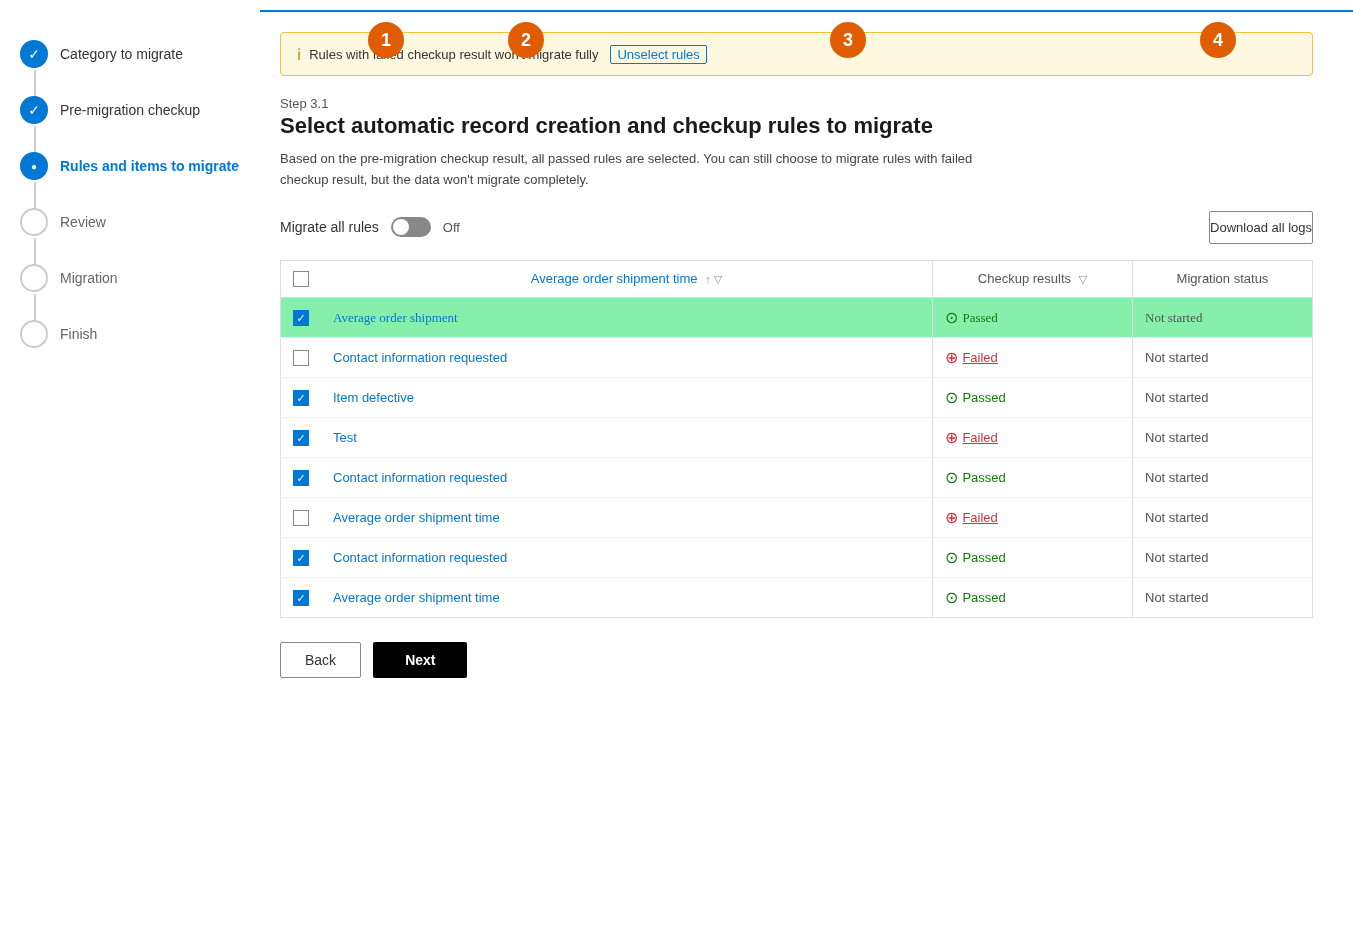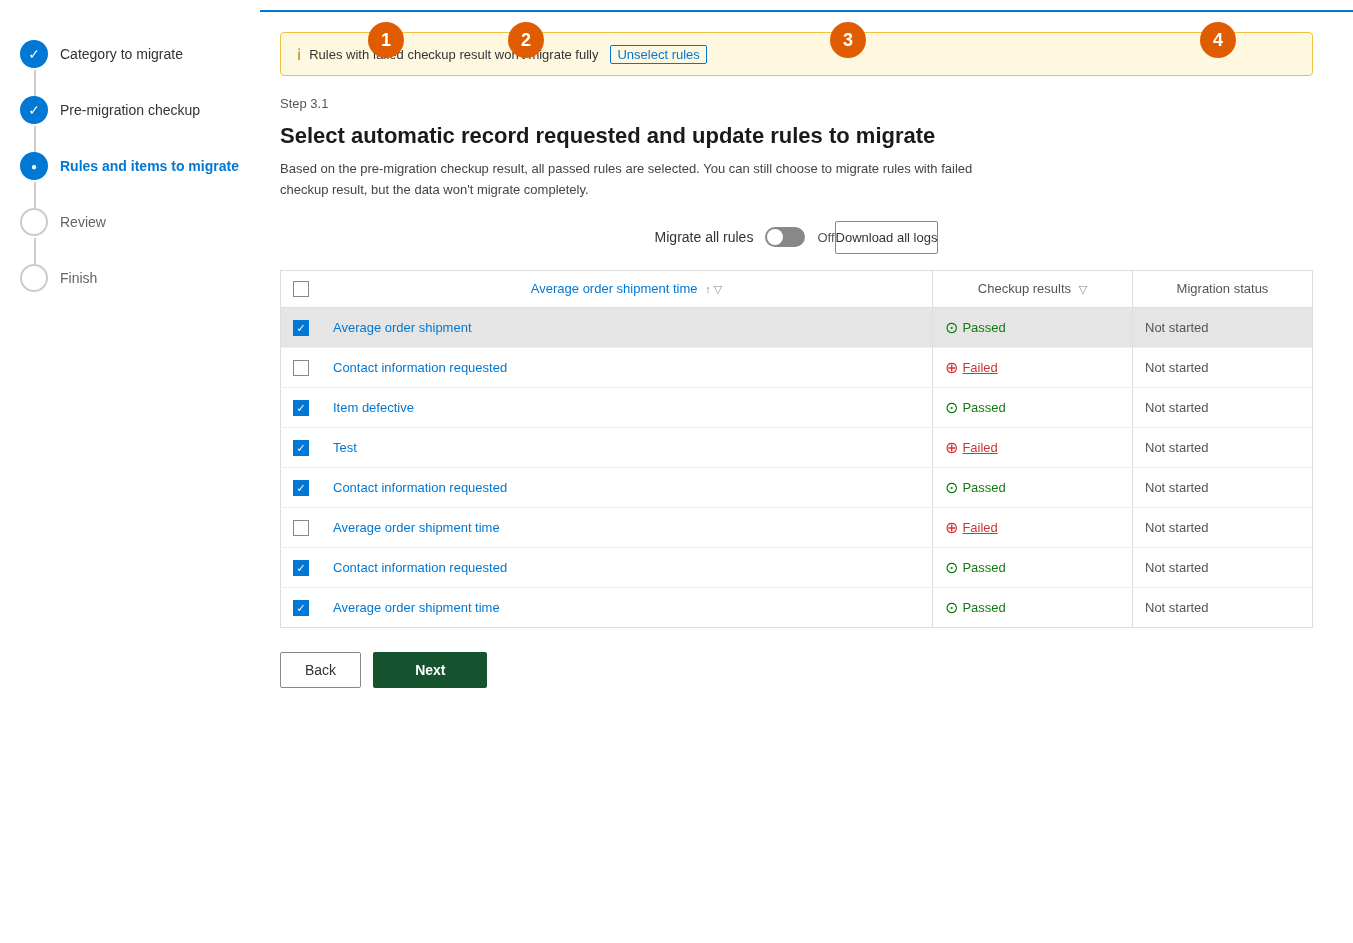--- a/index.html
+++ b/index.html
@@ -99,41 +99,41 @@
       border: 1px solid #0078d4;
       padding: 1px 6px;
       border-radius: 2px;
       margin-left: 4px;
     }
 
     
     .step-number {
       font-size: 13px;
       color: #555;
-      margin-bottom: 12px;
+      margin-bottom: 2px;
     }
     .step-title {
       font-size: 22px;
       font-weight: 600;
       color: #1a1a1a;
       margin-bottom: 10px;
     }
     .step-description {
       font-size: 13px;
       color: #444;
       line-height: 1.6;
       margin-bottom: 20px;
       max-width: 700px;
     }
 
     
     .migrate-row {
       display: flex;
       align-items: center;
-      justify-content: center;
+      justify-content: space-between;
       margin-bottom: 16px;
     }
     .migrate-toggle-group {
       display: flex;
       align-items: center;
       gap: 12px;
     }
     .migrate-label {
       font-size: 14px;
       font-weight: 500;
@@ -237,21 +237,22 @@
     .cb.checked::after {
       content: '✓';
       color: #fff;
       font-size: 11px;
       position: absolute;
       top: 50%;
       left: 50%;
       transform: translate(-50%, -50%);
     }
     .highlighted-row td {
-      background: #e5e5e5;
+      background: #86efac;
+      font-family: Liberation Serif, serif;
     }
 
     
     .th-icons {
       display: inline-flex;
       align-items: center;
       gap: 4px;
       margin-left: 4px;
       color: #888;
       font-size: 11px;
@@ -266,24 +267,24 @@
     .back-btn {
       border: 1px solid #888;
       background: #fff;
       padding: 6px 24px;
       border-radius: 2px;
       cursor: pointer;
       font-size: 14px;
       color: #333;
     }
     .next-btn {
-      background: #14532d;
+      background: #000000;
       color: #fff;
       border: none;
-      padding: 10px 42px;
+      padding: 10px 32px;
       border-radius: 2px;
       cursor: pointer;
       font-size: 14px;
       font-weight: 600;
     }
 
     
     .callout-num {
       width: 36px;
       height: 36px;
@@ -315,34 +316,38 @@
     <div class="sidebar-item">
       <div class="step-icon active" style="font-size:10px;">●</div>
       <span class="step-label active">Rules and items to migrate</span>
     </div>
     <div class="sidebar-item">
       <div class="step-icon inactive"></div>
       <span class="step-label inactive">Review</span>
     </div>
     <div class="sidebar-item">
       <div class="step-icon inactive"></div>
+      <span class="step-label inactive">Migration</span>
+    </div>
+    <div class="sidebar-item">
+      <div class="step-icon inactive"></div>
       <span class="step-label inactive">Finish</span>
     </div>
   </div>
 
   <div class="main-content">
 
     <div class="warning-banner">
       <span class="warning-icon">ℹ</span>
       <span>Rules with failed checkup result won't migrate fully</span>
       <a class="unselect-link">Unselect rules</a>
     </div>
 
     <div class="step-number">Step 3.1</div>
-    <div class="step-title">Select automatic record requested and update rules to migrate</div>
+    <div class="step-title">Select automatic record creation and checkup rules to migrate</div>
     <div class="step-description">Based on the pre-migration checkup result, all passed rules are selected. You can still choose to migrate rules with failed checkup result, but the data won't migrate completely.</div>
 
     <div class="migrate-row">
       <div class="migrate-toggle-group">
         <span class="migrate-label">Migrate all rules</span>
         <div class="toggle-switch off"></div>
         <span class="toggle-off-label">Off</span>
       </div>
       <button class="download-btn">Download all logs</button>
     </div>

